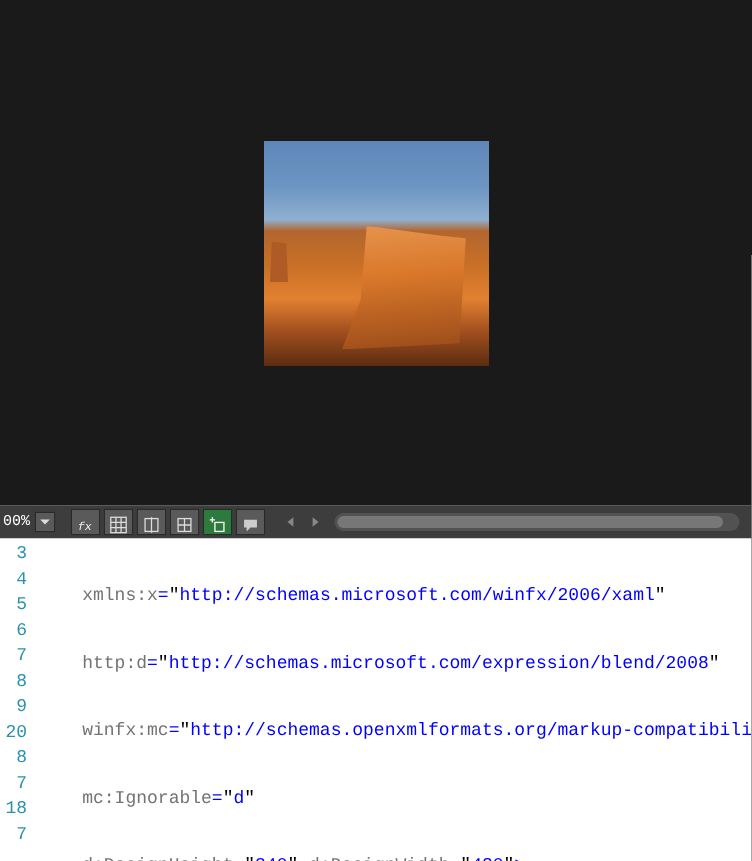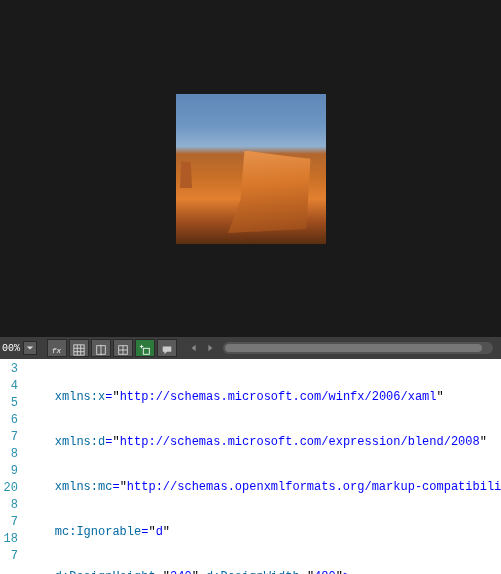--- a/index.html
+++ b/index.html
@@ -124,21 +124,21 @@
   }
   .gutter div { height: 17px; line-height: 17px; }
   .code {
     flex: 1;
     padding: 2px 0 0 4px;
     white-space: pre;
     overflow: hidden;
   }
   .code .line { height: 17px; line-height: 17px; position: relative; }
   .blue { color: #0000ff; }
-  .red { color: #0369a1; }
+  .red { color: #737373; }
   .black { color: #000; }
 </style>
 </head>
 <body>
 
 <div class="designer">
   <div class="design-canvas">
     <div class="img-preview"></div>
   </div>
 </div>
@@ -216,22 +216,22 @@
     <div>8</div>
     <div>9</div>
     <div>20</div>
     <div>8</div>
     <div>7</div>
     <div>18</div>
     <div>7</div>
   </div>
   <div class="code">
     <div class="line"><span>    </span><span class="red">xmlns:x</span><span class="blue">=</span><span class="black">"</span><span class="blue">http://schemas.microsoft.com/winfx/2006/xaml</span><span class="black">"</span></div>
-    <div class="line"><span>    </span><span class="red">xmlns:d</span><span class="blue">=</span><span class="black">"</span><span class="blue">http://schemas.microsoft.com/expression/blend/2008</span><span class="black">"</span></div>
-    <div class="line"><span>    </span><span class="red">xmlns:mc</span><span class="blue">=</span><span class="black">"</span><span class="blue">http://schemas.openxmlformats.org/markup-compatibility/2006</span></div>
+    <div class="line"><span>    </span><span class="red">http:d</span><span class="blue">=</span><span class="black">"</span><span class="blue">http://schemas.microsoft.com/expression/blend/2008</span><span class="black">"</span></div>
+    <div class="line"><span>    </span><span class="red">winfx:mc</span><span class="blue">=</span><span class="black">"</span><span class="blue">http://schemas.openxmlformats.org/markup-compatibility/2006</span></div>
     <div class="line"><span>    </span><span class="red">mc:Ignorable</span><span class="blue">=</span><span class="black">"</span><span class="blue">d</span><span class="black">"</span></div>
     <div class="line"><span>    </span><span class="red">d:DesignHeight</span><span class="blue">=</span><span class="black">"</span><span class="blue">340</span><span class="black">" </span><span class="red">d:DesignWidth</span><span class="blue">=</span><span class="black">"</span><span class="blue">480</span><span class="black">"</span><span class="blue">&gt;</span></div>
     
     
     
     
     
     
     
   </div>

